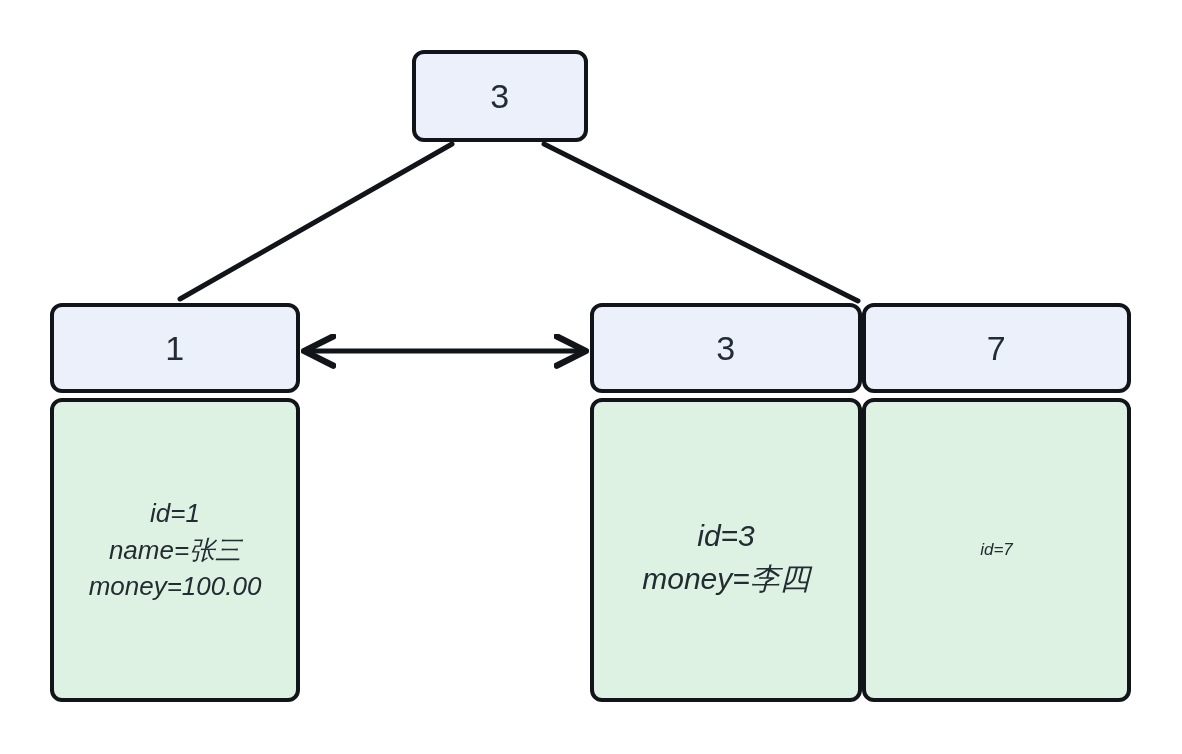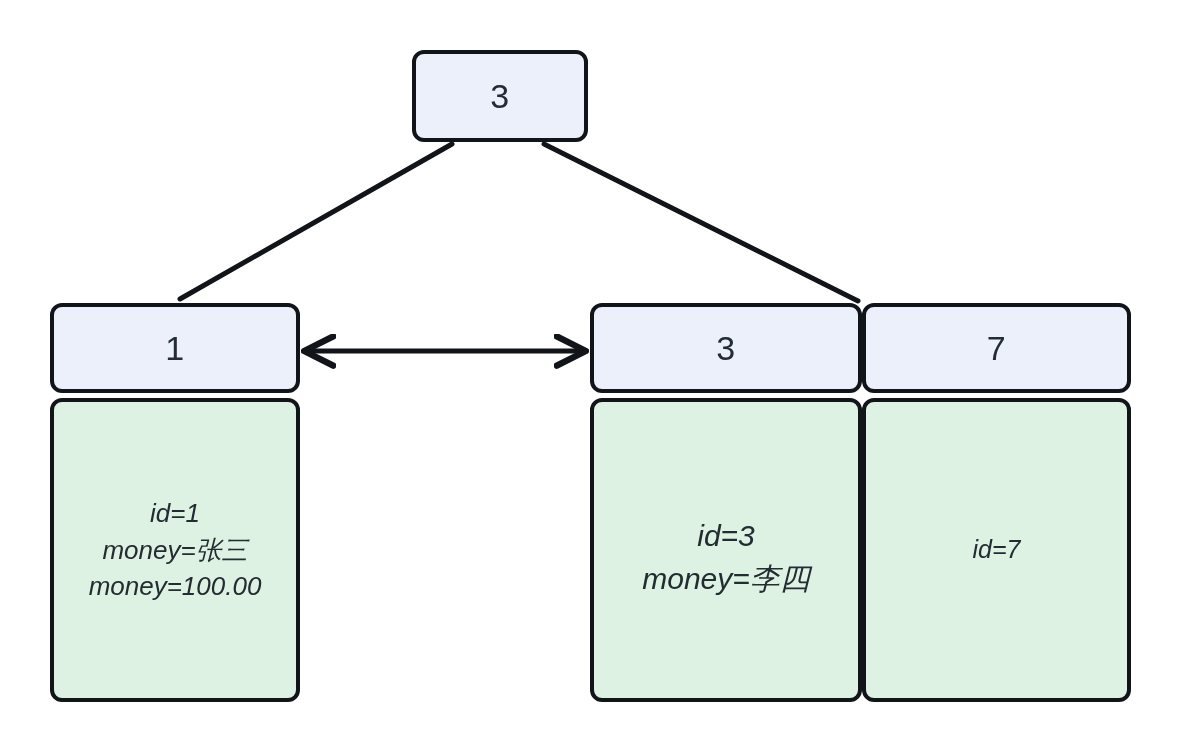--- a/index.html
+++ b/index.html
@@ -130,21 +130,21 @@
   }
   #node-mid .leaf-fields { font-size: 30px; margin-top: 16px; }
 
   
   #node-right {
     left: 862px;
     top: 303px;
     width: 269px;
     height: 399px;
   }
-  #node-right .leaf-fields { font-size: 25px; }
+  #node-right .leaf-fields { font-size: 17px; }
 </style>
 </head>
 <body>
 
 <div id="diagram-canvas">
 
   <svg id="connectors" viewBox="0 0 1182 754" width="1182" height="754" xmlns="http://www.w3.org/2000/svg">
     <defs>
       <marker id="arrow-end" viewBox="0 0 12 12" refX="10" refY="6" markerWidth="7" markerHeight="7" orient="auto-start-reverse">
         <path d="M 1 1 L 11 6 L 1 11" fill="none" stroke="#111418" stroke-width="2.2" stroke-linecap="round" stroke-linejoin="round"></path>
@@ -165,21 +165,21 @@
     <span class="node-value">3</span>
   </div>
 
   <div class="leaf" id="node-left">
     <div class="leaf-header">
       <span class="node-value">1</span>
     </div>
     <div class="leaf-body">
       <div class="leaf-fields">
         <span class="field-line">id=1</span>
-        <span class="field-line">money=张三</span>
+        <span class="field-line">name=张三</span>
         <span class="field-line">money=100.00</span>
       </div>
     </div>
   </div>
 
   <div class="leaf" id="node-mid">
     <div class="leaf-header">
       <span class="node-value">3</span>
     </div>
     <div class="leaf-body">

